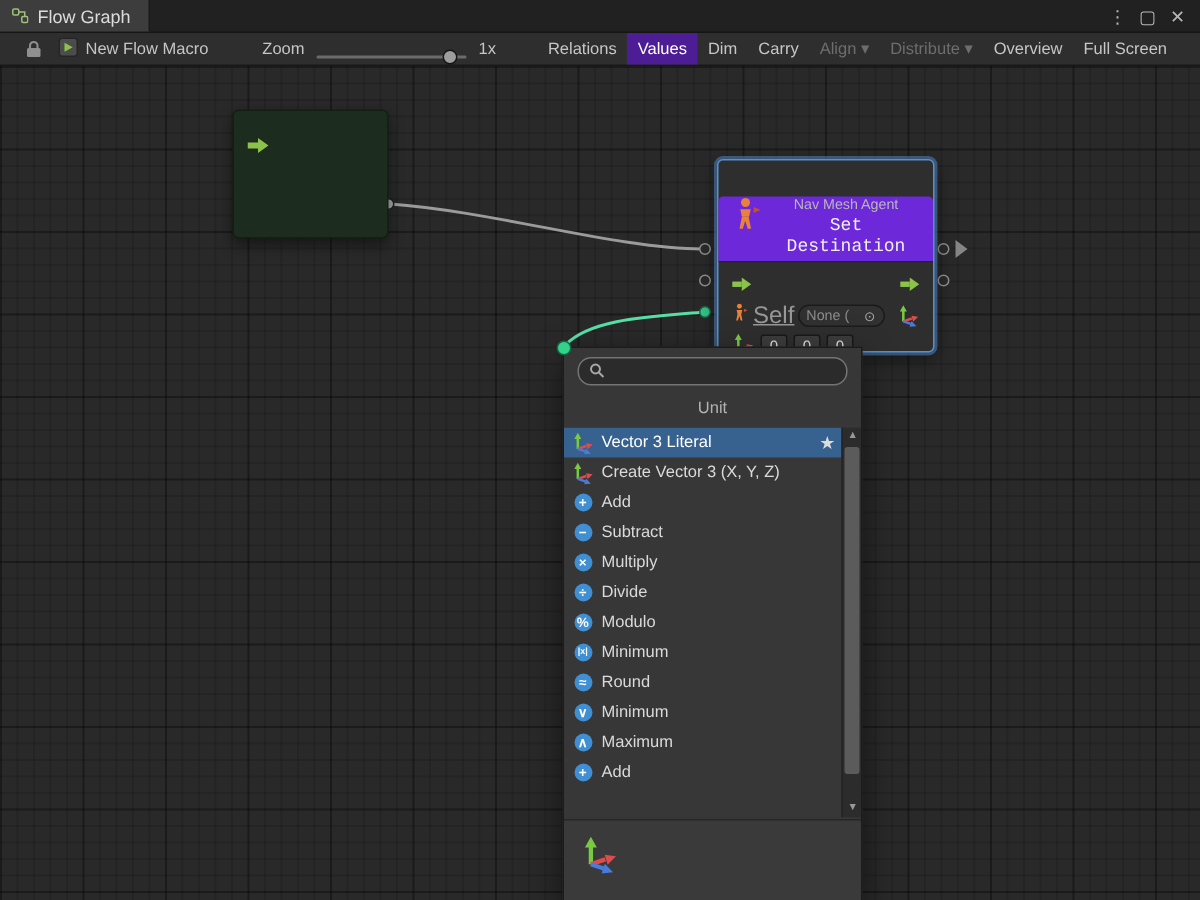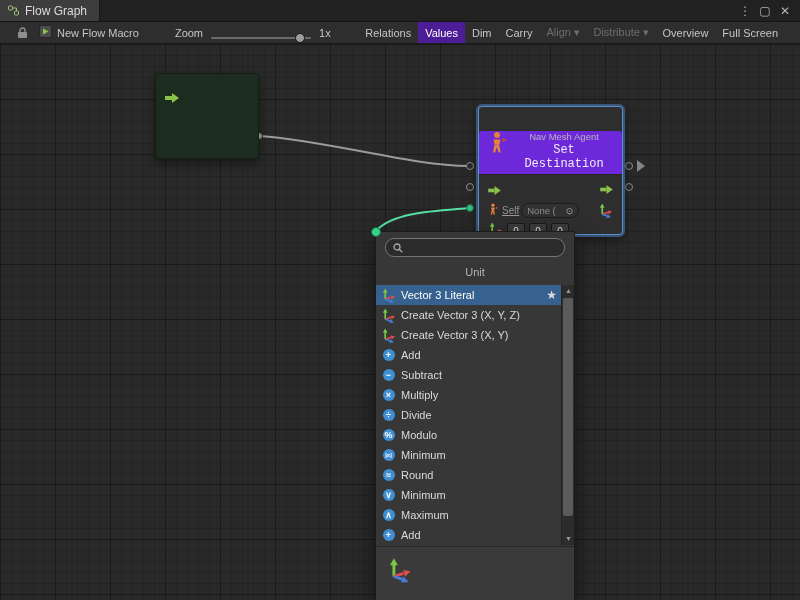--- a/index.html
+++ b/index.html
@@ -48,21 +48,21 @@
   .update-body .flow-arrow{position:absolute;left:9px;top:15px;}
   .dest-node{left:478px;top:62px;width:143px;height:127px;background:#2e2e2e;
     border:1px solid #5b8fc8;box-shadow:0 0 0 2px rgba(78,131,194,.55),0 4px 12px rgba(0,0,0,.5);}
   .dest-header{height:44px;display:flex;align-items:flex-start;gap:7px;padding:0 9px;background:#6d28d9;
     border-bottom:1px solid #252525;border-radius:3px 3px 0 0;box-sizing:border-box;margin-top:24px;}
   .dest-titles{flex:1;text-align:center;}
   .dest-sub{font-size:9.5px;color:#b8b8b8;line-height:12px;}
   .dest-title{font-size:12px;color:#efefef;line-height:14px;font-family:Liberation Mono, monospace;}
   .dest-row{height:21px;display:flex;align-items:center;padding:0 9px;position:relative;}
   .dest-row .right{margin-left:auto;display:flex;align-items:center;}
-  .self-label{font-size:10px;color:#979797;margin:0 0 0 3px;text-decoration:underline;}
+  .self-label{font-size:16px;color:#979797;margin:0 0 0 3px;text-decoration:underline;}
   .obj-field{margin-left:2px;width:58px;height:15px;border-radius:8px;background:#313131;
     border:1px solid #1b1b1b;display:flex;align-items:center;padding:0 5px;box-sizing:border-box;
     font-size:9.5px;color:#8d8d8d;white-space:nowrap;overflow:hidden;}
   .obj-picker{margin-left:auto;font-size:9px;color:#a5a5a5;}
   .vec-input{width:16px;height:15px;margin-left:4px;background:#3c3c3c;border:1px solid #191919;
     border-radius:2px;color:#e4e4e4;font-size:10px;display:flex;align-items:center;justify-content:center;}
   
   .finder{position:absolute;left:375px;top:187px;width:200px;height:370px;background:#373737;
     border:1px solid #1b1b1b;box-sizing:border-box;box-shadow:0 8px 20px rgba(0,0,0,.55);
     display:flex;flex-direction:column;justify-content:flex-end;}
@@ -287,33 +287,20 @@
                   <line x1="4.5" y1="12" x2="10.5" y2="10" stroke="#e04b4b" stroke-width="1.8"></line>
                   <polygon points="15,8.7 10.3,8 11.5,12.2" fill="#e04b4b"></polygon>
                   <line x1="4.5" y1="12" x2="9.8" y2="13.8" stroke="#4a7bd8" stroke-width="1.8"></line>
                   <polygon points="13.8,15.4 10.3,11.8 9,15.9" fill="#4a7bd8"></polygon>
                 </svg>
               </span>
               <span class="fi-label">Create Vector 3 (X, Y, Z)</span>
             </div>
             <div class="finder-item">
               <span class="fi-icon">
-                <svg width="15" height="15" viewBox="0 0 16 16">
-                  <line x1="4.5" y1="12" x2="4.5" y2="4.5" stroke="#7ac943" stroke-width="1.8"></line>
-                  <polygon points="4.5,0.5 2,5 7,5" fill="#7ac943"></polygon>
-                  <line x1="4.5" y1="12" x2="10.5" y2="10" stroke="#e04b4b" stroke-width="1.8"></line>
-                  <polygon points="15,8.7 10.3,8 11.5,12.2" fill="#e04b4b"></polygon>
-                  <line x1="4.5" y1="12" x2="9.8" y2="13.8" stroke="#4a7bd8" stroke-width="1.8"></line>
-                  <polygon points="13.8,15.4 10.3,11.8 9,15.9" fill="#4a7bd8"></polygon>
-                </svg>
-              </span>
-              <span class="fi-label">Create Vector 3 (X, Y)</span>
-            </div>
-            <div class="finder-item">
-              <span class="fi-icon">
                 <span class="op-circle">
                   <span>+</span>
                 </span>
               </span>
               <span class="fi-label">Add</span>
             </div>
             <div class="finder-item">
               <span class="fi-icon">
                 <span class="op-circle">
                   <span>−</span>

